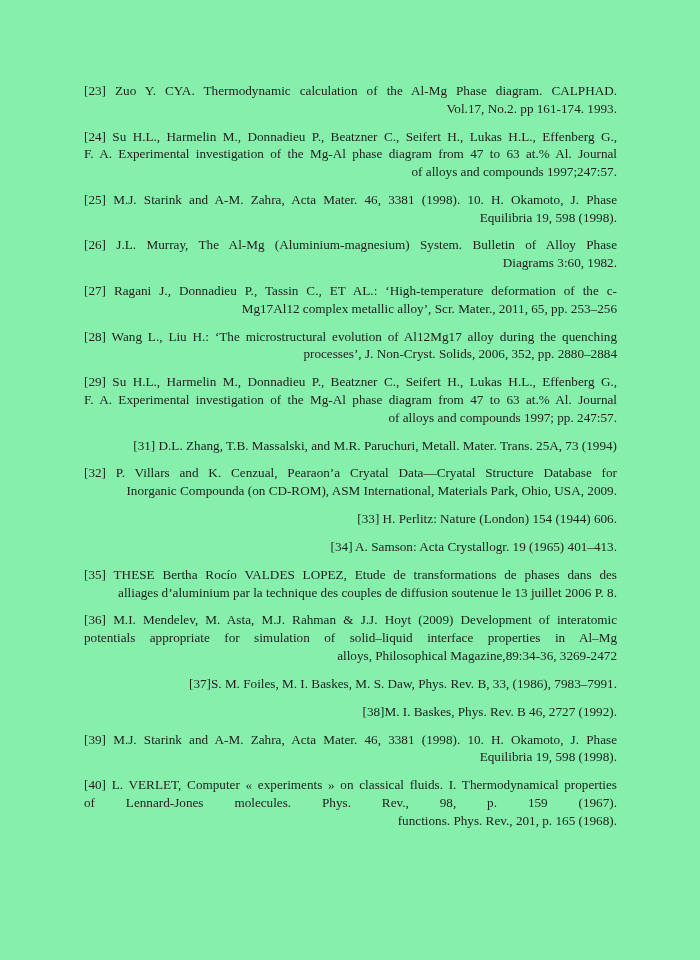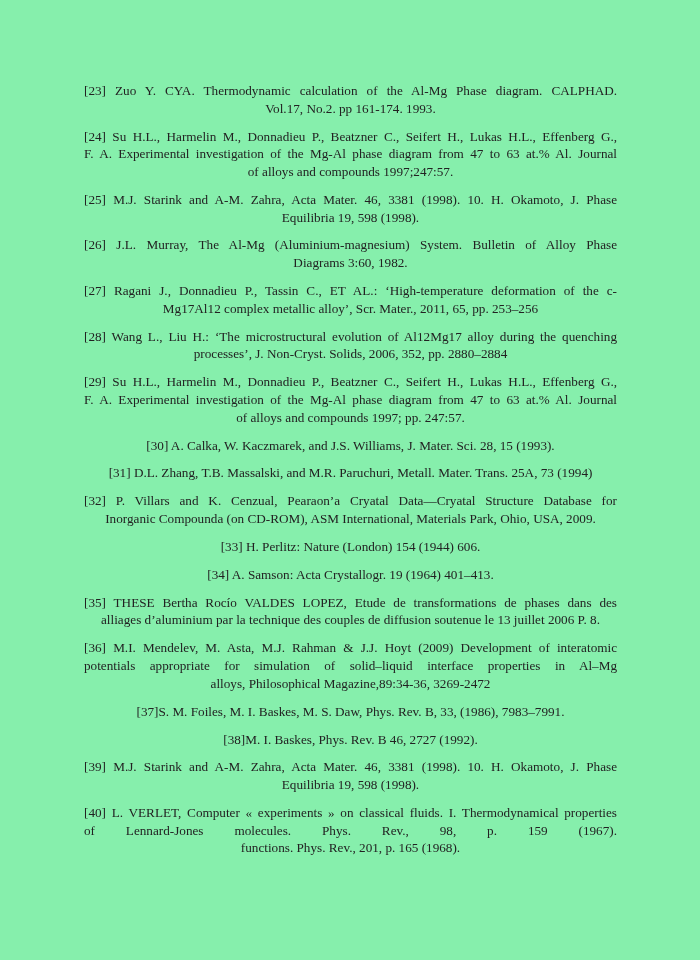--- a/index.html
+++ b/index.html
@@ -26,21 +26,21 @@
     letter-spacing: 0;
   }
   .para {
     margin: 0 0 10.2px 0;
   }
   .para:last-child {
     margin-bottom: 0;
   }
   .line {
     min-height: 17.7px;
-    text-align: center;
+    text-align: right;
     white-space: normal;
   }
   .line.just {
     text-align: justify;
     text-align-last: justify;
   }
 </style>
 </head>
 <body>
 
@@ -70,34 +70,31 @@
       <div class="para">
         <div class="line just">[28] Wang L., Liu H.: ‘The microstructural evolution of Al12Mg17 alloy during the quenching</div>
         <div class="line">processes’, J. Non-Cryst. Solids, 2006, 352, pp. 2880–2884</div>
       </div>
       <div class="para">
         <div class="line just">[29] Su H.L., Harmelin M., Donnadieu P., Beatzner C., Seifert H., Lukas H.L., Effenberg G.,</div>
         <div class="line just">F. A. Experimental investigation of the Mg-Al phase diagram from 47 to 63 at.% Al. Journal</div>
         <div class="line">of alloys and compounds 1997; pp. 247:57.</div>
       </div>
       <div class="para">
-        <div class="line">[30] A. Calka, W. Kaczmarek, and J.S. Williams, J. Mater. Sci. 28, 15 (1993).</div>
-      </div>
-      <div class="para">
         <div class="line">[31] D.L. Zhang, T.B. Massalski, and M.R. Paruchuri, Metall. Mater. Trans. 25A, 73 (1994)</div>
       </div>
       <div class="para">
         <div class="line just">[32] P. Villars and K. Cenzual, Pearaon’a Cryatal Data—Cryatal Structure Database for</div>
         <div class="line">Inorganic Compounda (on CD-ROM), ASM International, Materials Park, Ohio, USA, 2009.</div>
       </div>
       <div class="para">
         <div class="line">[33] H. Perlitz: Nature (London) 154 (1944) 606.</div>
       </div>
       <div class="para">
-        <div class="line">[34] A. Samson: Acta Crystallogr. 19 (1964) 401–413.</div>
+        <div class="line">[34] A. Samson: Acta Crystallogr. 19 (1965) 401–413.</div>
       </div>
       <div class="para">
         <div class="line just">[35] THESE Bertha Rocío VALDES LOPEZ, Etude de transformations de phases dans des</div>
         <div class="line">alliages d’aluminium par la technique des couples de diffusion soutenue le 13 juillet 2006 P. 8.</div>
       </div>
       <div class="para">
         <div class="line just">[36] M.I. Mendelev, M. Asta, M.J. Rahman &amp; J.J. Hoyt (2009) Development of interatomic</div>
         <div class="line just">potentials appropriate for simulation of solid–liquid interface properties in Al–Mg</div>
         <div class="line">alloys, Philosophical Magazine,89:34-36, 3269-2472</div>
       </div>

